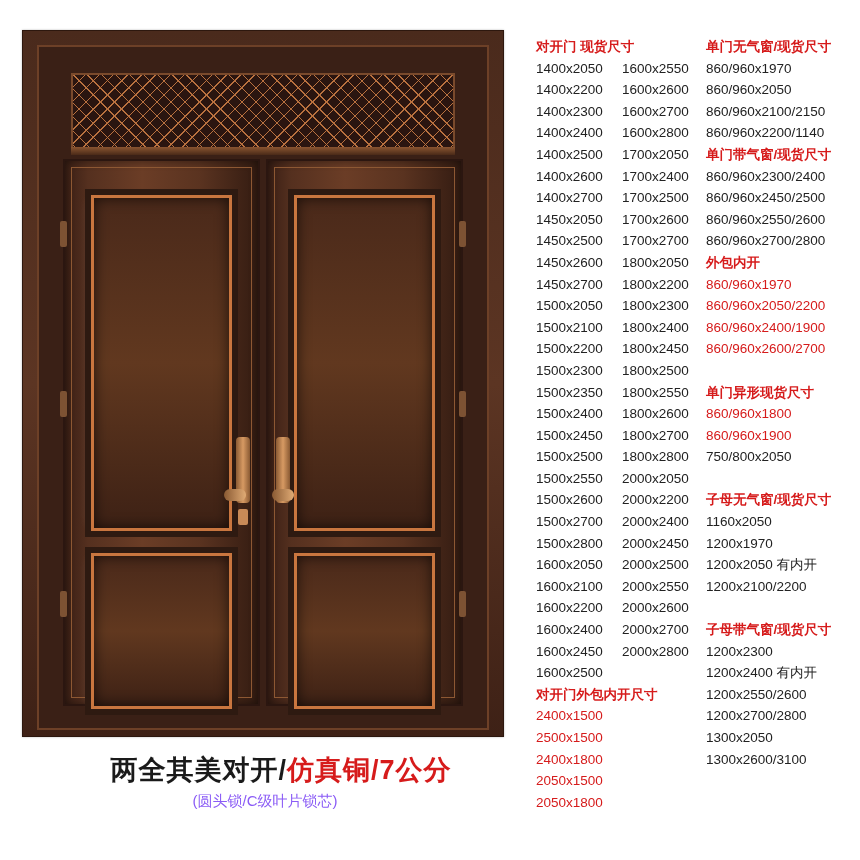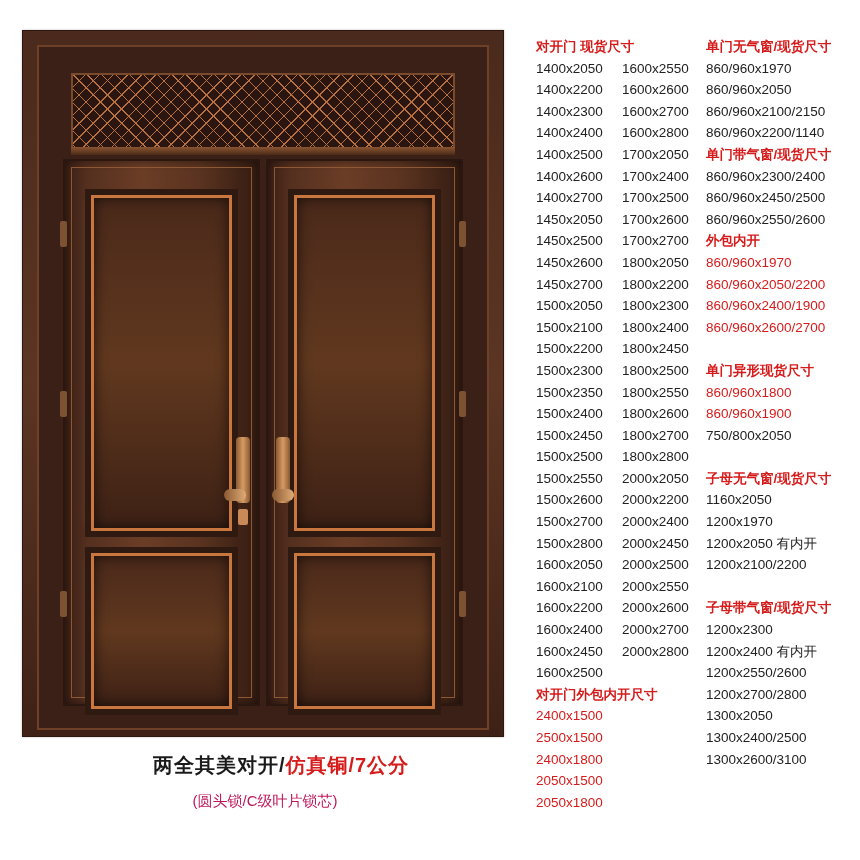--- a/index.html
+++ b/index.html
@@ -91,26 +91,26 @@
   .lockplate{
     position:absolute;left:10px;top:72px;width:10px;height:16px;
     background:#c98a57;border-radius:2px;
   }
   .hinge{
     position:absolute;width:7px;height:26px;background:#7d5233;border-radius:2px;
   }
   
   .caption{
     position:absolute;left:0;right:0;top:752px;text-align:center;
-    font-size:20px;font-weight:bold;color:#1a1a1a;letter-spacing:1px;padding-left:32px;
+    font-size:27px;font-weight:bold;color:#1a1a1a;letter-spacing:1px;padding-left:32px;
   }
   .caption .red{color:#d61b1b;}
   .subcaption{
     position:absolute;left:0;right:0;top:792px;text-align:center;
-    font-size:15px;color:#be185d;
+    font-size:15px;color:#8b5cf6;
   }
 
   
   .sizes{
     position:absolute;left:536px;top:36px;width:320px;height:800px;
     font-size:13.5px;line-height:21.6px;color:#222;
   }
   .col{position:absolute;top:0;}
   .col.c1{left:0;width:78px;}
   .col.c2{left:86px;width:80px;}
@@ -241,20 +241,21 @@
     <div class="col c3">
         <div class="hdr">单门无气窗/现货尺寸</div>
         <div class="row">860/960x1970</div>
         <div class="row">860/960x2050</div>
         <div class="row">860/960x2100/2150</div>
         <div class="row">860/960x2200/1140</div>
         <div class="hdr">单门带气窗/现货尺寸</div>
         <div class="row">860/960x2300/2400</div>
         <div class="row">860/960x2450/2500</div>
         <div class="row">860/960x2550/2600</div>
+        <div class="row">860/960x2700/2800</div>
         <div class="hdr">外包内开</div>
         <div class="row red">860/960x1970</div>
         <div class="row red">860/960x2050/2200</div>
         <div class="row red">860/960x2400/1900</div>
         <div class="row red">860/960x2600/2700</div>
         <div class="gap"></div>
         <div class="hdr">单门异形现货尺寸</div>
         <div class="row red">860/960x1800</div>
         <div class="row red">860/960x1900</div>
         <div class="row">750/800x2050</div>
@@ -264,18 +265,17 @@
         <div class="row">1200x1970</div>
         <div class="row">1200x2050 有内开</div>
         <div class="row">1200x2100/2200</div>
         <div class="gap"></div>
         <div class="hdr">子母带气窗/现货尺寸</div>
         <div class="row">1200x2300</div>
         <div class="row">1200x2400 有内开</div>
         <div class="row">1200x2550/2600</div>
         <div class="row">1200x2700/2800</div>
         <div class="row">1300x2050</div>
-        <div class="row">1300x2400/2500</div>
         <div class="row">1300x2600/3100</div>
       </div>
   </div>
 
 </div>
 
 </body></html>

